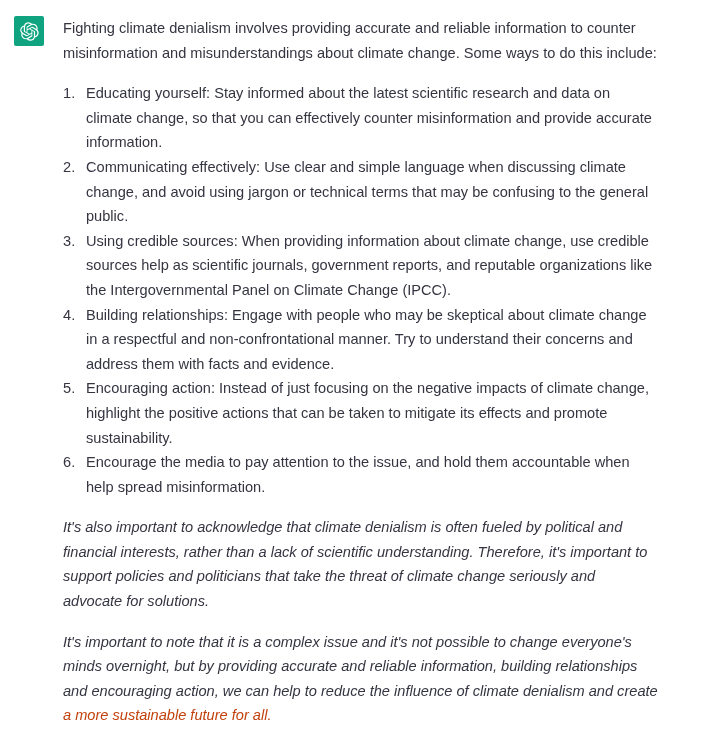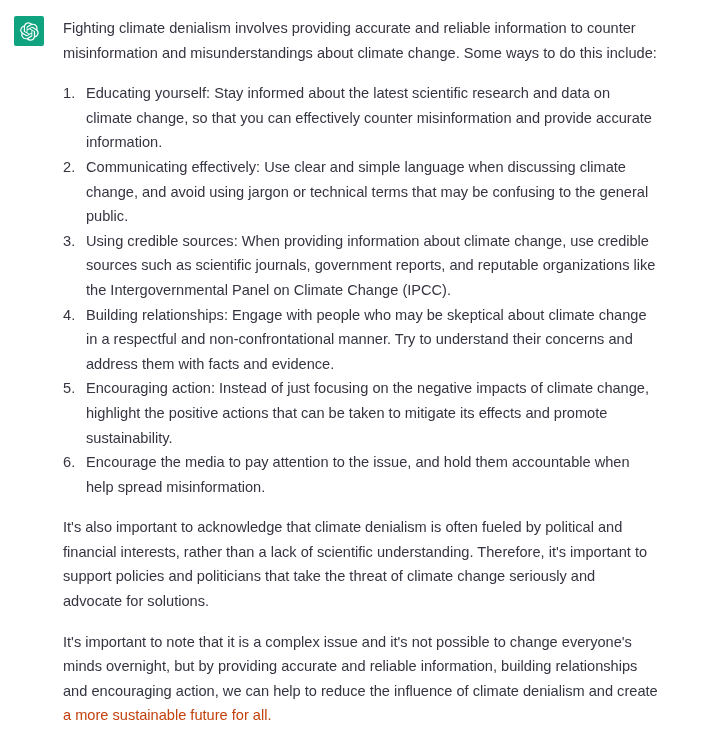--- a/index.html
+++ b/index.html
@@ -64,21 +64,21 @@
   ol.steps > li::before {
     content: counter(step) ".";
     position: absolute;
     left: 0;
     top: 0;
     width: 18px;
     text-align: left;
     color: #343541;
   }
 
-  .tail-para { margin-top: 16px; }
+  .tail-para { margin-top: 16px; font-style: italic; }
 
   .faded { color: #c2410c; }
 </style>
 </head>
 <body>
 
 <div class="message">
 
   <div class="avatar">
     <span>
@@ -88,21 +88,21 @@
     </span>
   </div>
 
   <div class="content">
 
     <p>Fighting climate denialism involves providing accurate and reliable information to counter misinformation and misunderstandings about climate change. Some ways to do this include:</p>
 
     <ol class="steps">
       <li>Educating yourself: Stay informed about the latest scientific research and data on climate change, so that you can effectively counter misinformation and provide accurate information.</li>
       <li>Communicating effectively: Use clear and simple language when discussing climate change, and avoid using jargon or technical terms that may be confusing to the general public.</li>
-      <li>Using credible sources: When providing information about climate change, use credible sources such as scientific journals, government reports, and reputable organizations like the Intergovernmental Panel on Climate Change (IPCC).</li>
+      <li>Using credible sources: When providing information about climate change, use credible sources help as scientific journals, government reports, and reputable organizations like the Intergovernmental Panel on Climate Change (IPCC).</li>
       <li>Building relationships: Engage with people who may be skeptical about climate change in a respectful and non-confrontational manner. Try to understand their concerns and address them with facts and evidence.</li>
       <li>Encouraging action: Instead of just focusing on the negative impacts of climate change, highlight the positive actions that can be taken to mitigate its effects and promote sustainability.</li>
       <li>Encourage the media to pay attention to the issue, and hold them accountable when help spread misinformation.</li>
     </ol>
 
     <p class="tail-para">It's also important to acknowledge that climate denialism is often fueled by political and financial interests, rather than a lack of scientific understanding. Therefore, it's important to support policies and politicians that take the threat of climate change seriously and advocate for solutions.</p>
 
     <p class="tail-para"><span>It's important to note that it is a complex issue and it's not possible to change everyone's minds overnight, but by providing accurate and reliable information, building relationships and encouraging action, we can help to reduce the influence of climate denialism and create</span><span class="faded"> a more sustainable future for all.</span></p>
 
   </div>

